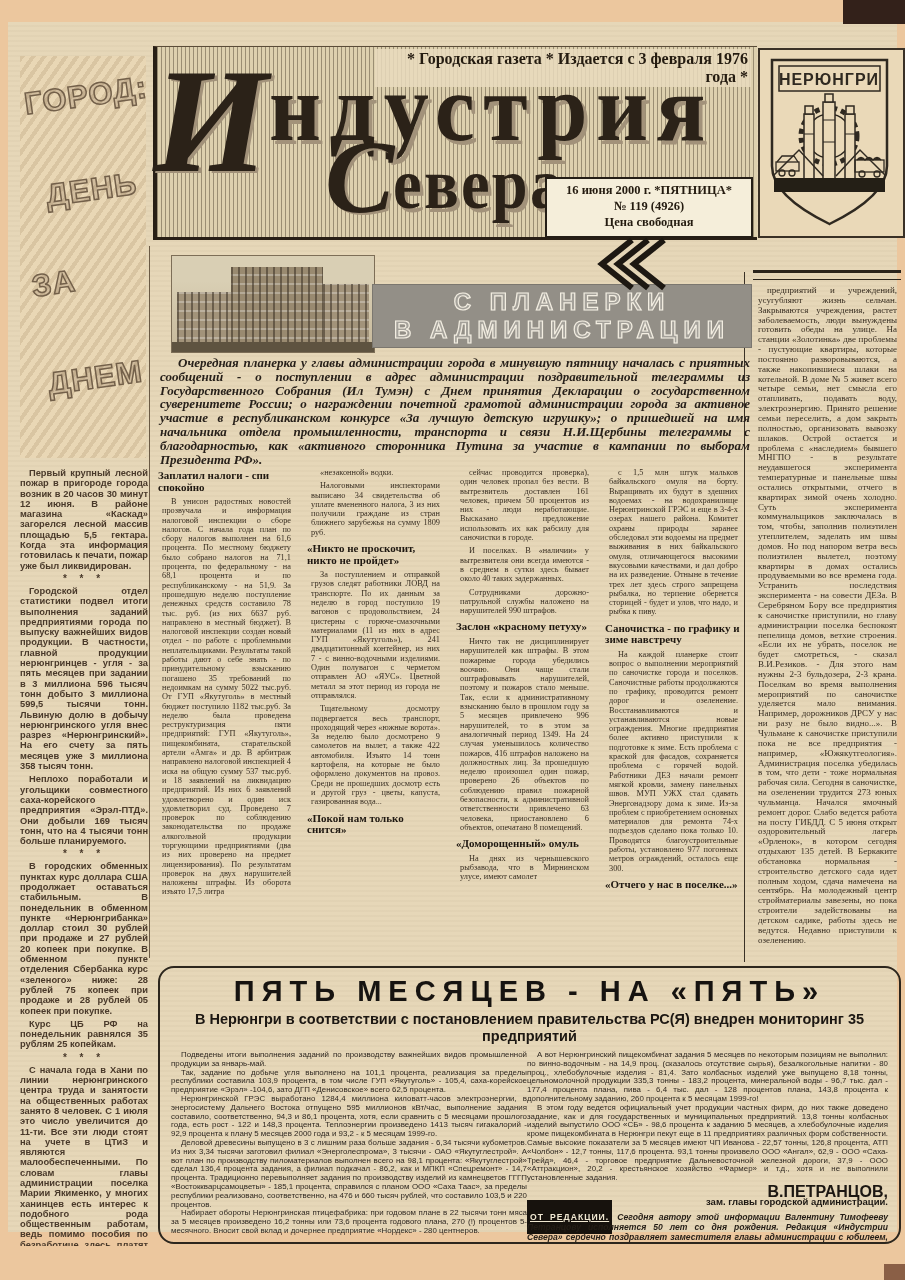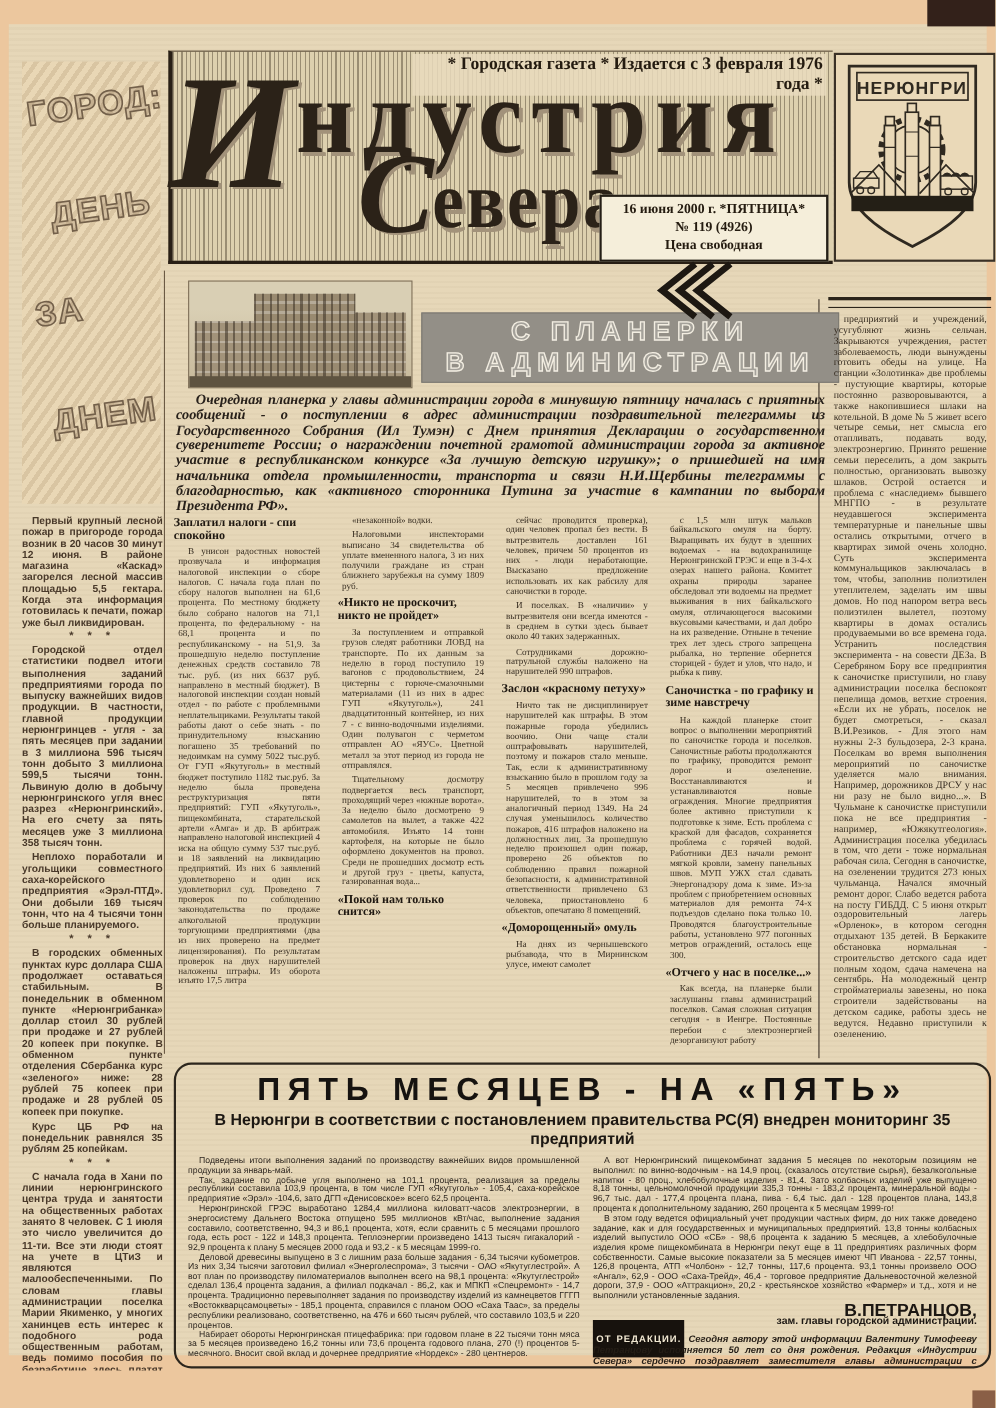--- a/index.html
+++ b/index.html
@@ -82,21 +82,21 @@
   .ph-block{position:absolute;background-color:#a2937a;
     background-image:repeating-linear-gradient(90deg,rgba(58,48,36,.55) 0 2px,rgba(0,0,0,0) 2px 7px),
                      repeating-linear-gradient(0deg,rgba(255,255,255,.28) 0 2px,rgba(0,0,0,0) 2px 9px);}
   .ph-left{left:5px;top:36px;width:54px;height:56px;}
   .ph-mid{left:59px;top:11px;width:92px;height:81px;background-color:#998a70;}
   .ph-right{left:151px;top:28px;width:46px;height:64px;}
   .ph-ground{position:absolute;left:0;top:86px;width:202px;height:10px;background:#5e5340;}
 
   
   .kicker{
-    left:375px;top:262px;width:380px;height:64px;background:#938f87;
+    left:364px;top:262px;width:380px;height:64px;background:#938f87;
     box-shadow:inset 0 0 0 1px #7b776f;
     font-family:"Liberation Sans","DejaVu Sans",sans-serif;text-align:center;
   }
   .kicker .kl{
     display:block;font-weight:bold;font-size:24px;line-height:28px;letter-spacing:6px;
     color:rgba(255,255,255,.16);-webkit-text-stroke:1.2px #f3eee2;
   }
   .kicker .kl1{margin-top:4px;}
   .chev{left:576px;top:214px;width:86px;height:56px;}
 
@@ -119,32 +119,32 @@
   .rcol .fp{font-size:9px;line-height:9.85px;}
 
   
   .bottom-box{
     left:150px;top:944px;width:743px;height:278px;box-sizing:border-box;
     border:2px solid #2c261d;border-radius:16px;padding:7px 11px 6px 11px;
     overflow:hidden;font-family:"Liberation Sans","DejaVu Sans",sans-serif;
   }
   .b-head{text-align:center;font-weight:bold;font-size:29px;line-height:32px;letter-spacing:7px;color:#161310;}
   .b-sub{text-align:center;font-weight:bold;font-size:14.5px;line-height:17px;margin-top:4px;color:#1c1712;}
-  .b-cols{display:flex;gap:12px;margin-top:6px;}
+  .b-cols{display:flex;margin-top:6px;}
   .b-left{width:356px;flex:none;}
   .b-right{flex:1;}
   .b-col .fp,.b-right .fp{
     margin:0;font-size:7.9px;line-height:8.8px;text-align:justify;text-indent:10px;color:#2e2720;
     font-family:"Liberation Sans","DejaVu Sans",sans-serif;
   }
   .b-sig{margin-top:3px;text-align:right;font-weight:bold;color:#1c1712;}
   .b-sig-name{font-size:16px;line-height:11px;}
   .b-sig-role{font-size:9.5px;line-height:10px;}
   .b-edit{margin:5px 0 0 0;font-size:8.6px;line-height:10.2px;font-weight:bold;font-style:italic;text-align:justify;color:#241d16;}
-  .b-edit-label{background:#17120d;color:#f1e8d2;font-style:normal;padding:12px 3px;letter-spacing:1px;}
+  .b-edit-label{background:#17120d;color:#f1e8d2;font-style:normal;padding:12px 3px;letter-spacing:1px;text-decoration:underline;}
 </style>
 </head>
 <body>
 
 <div class="abs page">
 
   <div class="abs side-banner">
     <span class="bl bl1">ГОРОД:</span>
     <span class="bl bl2">ДЕНЬ</span>
     <span class="bl bl3">ЗА</span>
@@ -251,21 +251,20 @@
       <h4 class="fh">Заслон «красному петуху»</h4>
       <p class="fp">Ничто так не дисциплинирует нарушителей как штрафы. В этом пожарные города убедились воочию. Они чаще стали оштрафовывать нарушителей, поэтому и пожаров стало меньше. Так, если к административному взысканию было в прошлом году за 5 месяцев привлечено 996 нарушителей, то в этом за аналогичный период 1349. На 24 случая уменьшилось количество пожаров, 416 штрафов наложено на должностных лиц. За прошедшую неделю произошел один пожар, проверено 26 объектов по соблюдению правил пожарной безопасности, к административной ответственности привлечено 63 человека, приостановлено 6 объектов, опечатано 8 помещений.</p>
       <h4 class="fh">«Доморощенный» омуль</h4>
       <p class="fp">На днях из чернышевского рыбзавода, что в Мирнинском улусе, имеют самолет</p>
     </div>
   <div class="abs mcol mcol4">
       <p class="fp">с 1,5 млн штук мальков байкальского омуля на борту. Выращивать их будут в здешних водоемах - на водохранилище Нерюнгринской ГРЭС и еще в 3-4-х озерах нашего района. Комитет охраны природы заранее обследовал эти водоемы на предмет выживания в них байкальского омуля, отличающегося высокими вкусовыми качествами, и дал добро на их разведение. Отныне в течение трех лет здесь строго запрещена рыбалка, но терпение обернется сторицей - будет и улов, что надо, и рыбка к пиву.</p>
       <h4 class="fh">Саночистка - по графику и зиме навстречу</h4>
       <p class="fp">На каждой планерке стоит вопрос о выполнении мероприятий по саночистке города и поселков. Саночистные работы продолжаются по графику, проводится ремонт дорог и озеленение. Восстанавливаются и устанавливаются новые ограждения. Многие предприятия более активно приступили к подготовке к зиме. Есть проблема с краской для фасадов, сохраняется проблема с горячей водой. Работники ДЕЗ начали ремонт мягкой кровли, замену панельных швов. МУП УЖХ стал сдавать Энергонадзору дома к зиме. Из-за проблем с приобретением основных материалов для ремонта 74-х подъездов сделано пока только 10. Проводятся благоустроительные работы, установлено 977 погонных метров ограждений, осталось еще 300.</p>
       <h4 class="fh">«Отчего у нас в поселке...»</h4>
-      <p class="fp">Как всегда, на планерке были заслушаны главы администраций поселков. Самая сложная ситуация сегодня - в Иенгре. Постоянные перебои с электроэнергией дезорганизуют работу</p>
     </div>
   <div class="abs rcol">
       <p class="fp">предприятий и учреждений, усугубляют жизнь сельчан. Закрываются учреждения, растет заболеваемость, люди вынуждены готовить обеды на улице. На станции «Золотинка» две проблемы - пустующие квартиры, которые постоянно разворовываются, а также накопившиеся шлаки на котельной. В доме № 5 живет всего четыре семьи, нет смысла его отапливать, подавать воду, электроэнергию. Принято решение семьи переселить, а дом закрыть полностью, организовать вывозку шлаков. Острой остается и проблема с «наследием» бывшего МНГПО - в результате неудавшегося эксперимента температурные и панельные швы остались открытыми, отчего в квартирах зимой очень холодно. Суть эксперимента коммунальщиков заключалась в том, чтобы, заполнив полиэтилен утеплителем, заделать им швы домов. Но под напором ветра весь полиэтилен вылетел, поэтому квартиры в домах остались продуваемыми во все времена года. Устранить последствия эксперимента - на совести ДЕЗа. В Серебряном Бору все предприятия к саночистке приступили, но главу администрации поселка беспокоят пепелища домов, ветхие строения. «Если их не убрать, поселок не будет смотреться, - сказал В.И.Резиков. - Для этого нам нужны 2-3 бульдозера, 2-3 крана. Поселкам во время выполнения мероприятий по саночистке уделяется мало внимания. Например, дорожников ДРСУ у нас ни разу не было видно...». В Чульмане к саночистке приступили пока не все предприятия - например, «Южякутгеология». Администрация поселка убедилась в том, что дети - тоже нормальная рабочая сила. Сегодня в саночистке, на озеленении трудится 273 юных чульманца. Начался ямочный ремонт дорог. Слабо ведется работа на посту ГИБДД. С 5 июня открыт оздоровительный лагерь «Орленок», в котором сегодня отдыхают 135 детей. В Беркаките обстановка нормальная - строительство детского сада идет полным ходом, сдача намечена на сентябрь. На молодежный центр стройматериалы завезены, но пока строители задействованы на детском садике, работы здесь не ведутся. Недавно приступили к озеленению.</p>
     </div>
 
   <div class="abs bottom-box">
     <div class="b-head">ПЯТЬ МЕСЯЦЕВ - НА «ПЯТЬ»</div>
     <div class="b-sub">В Нерюнгри в соответствии с постановлением правительства РС(Я) внедрен мониторинг 35 предприятий</div>
     <div class="b-cols">
       <div class="b-col b-left">

